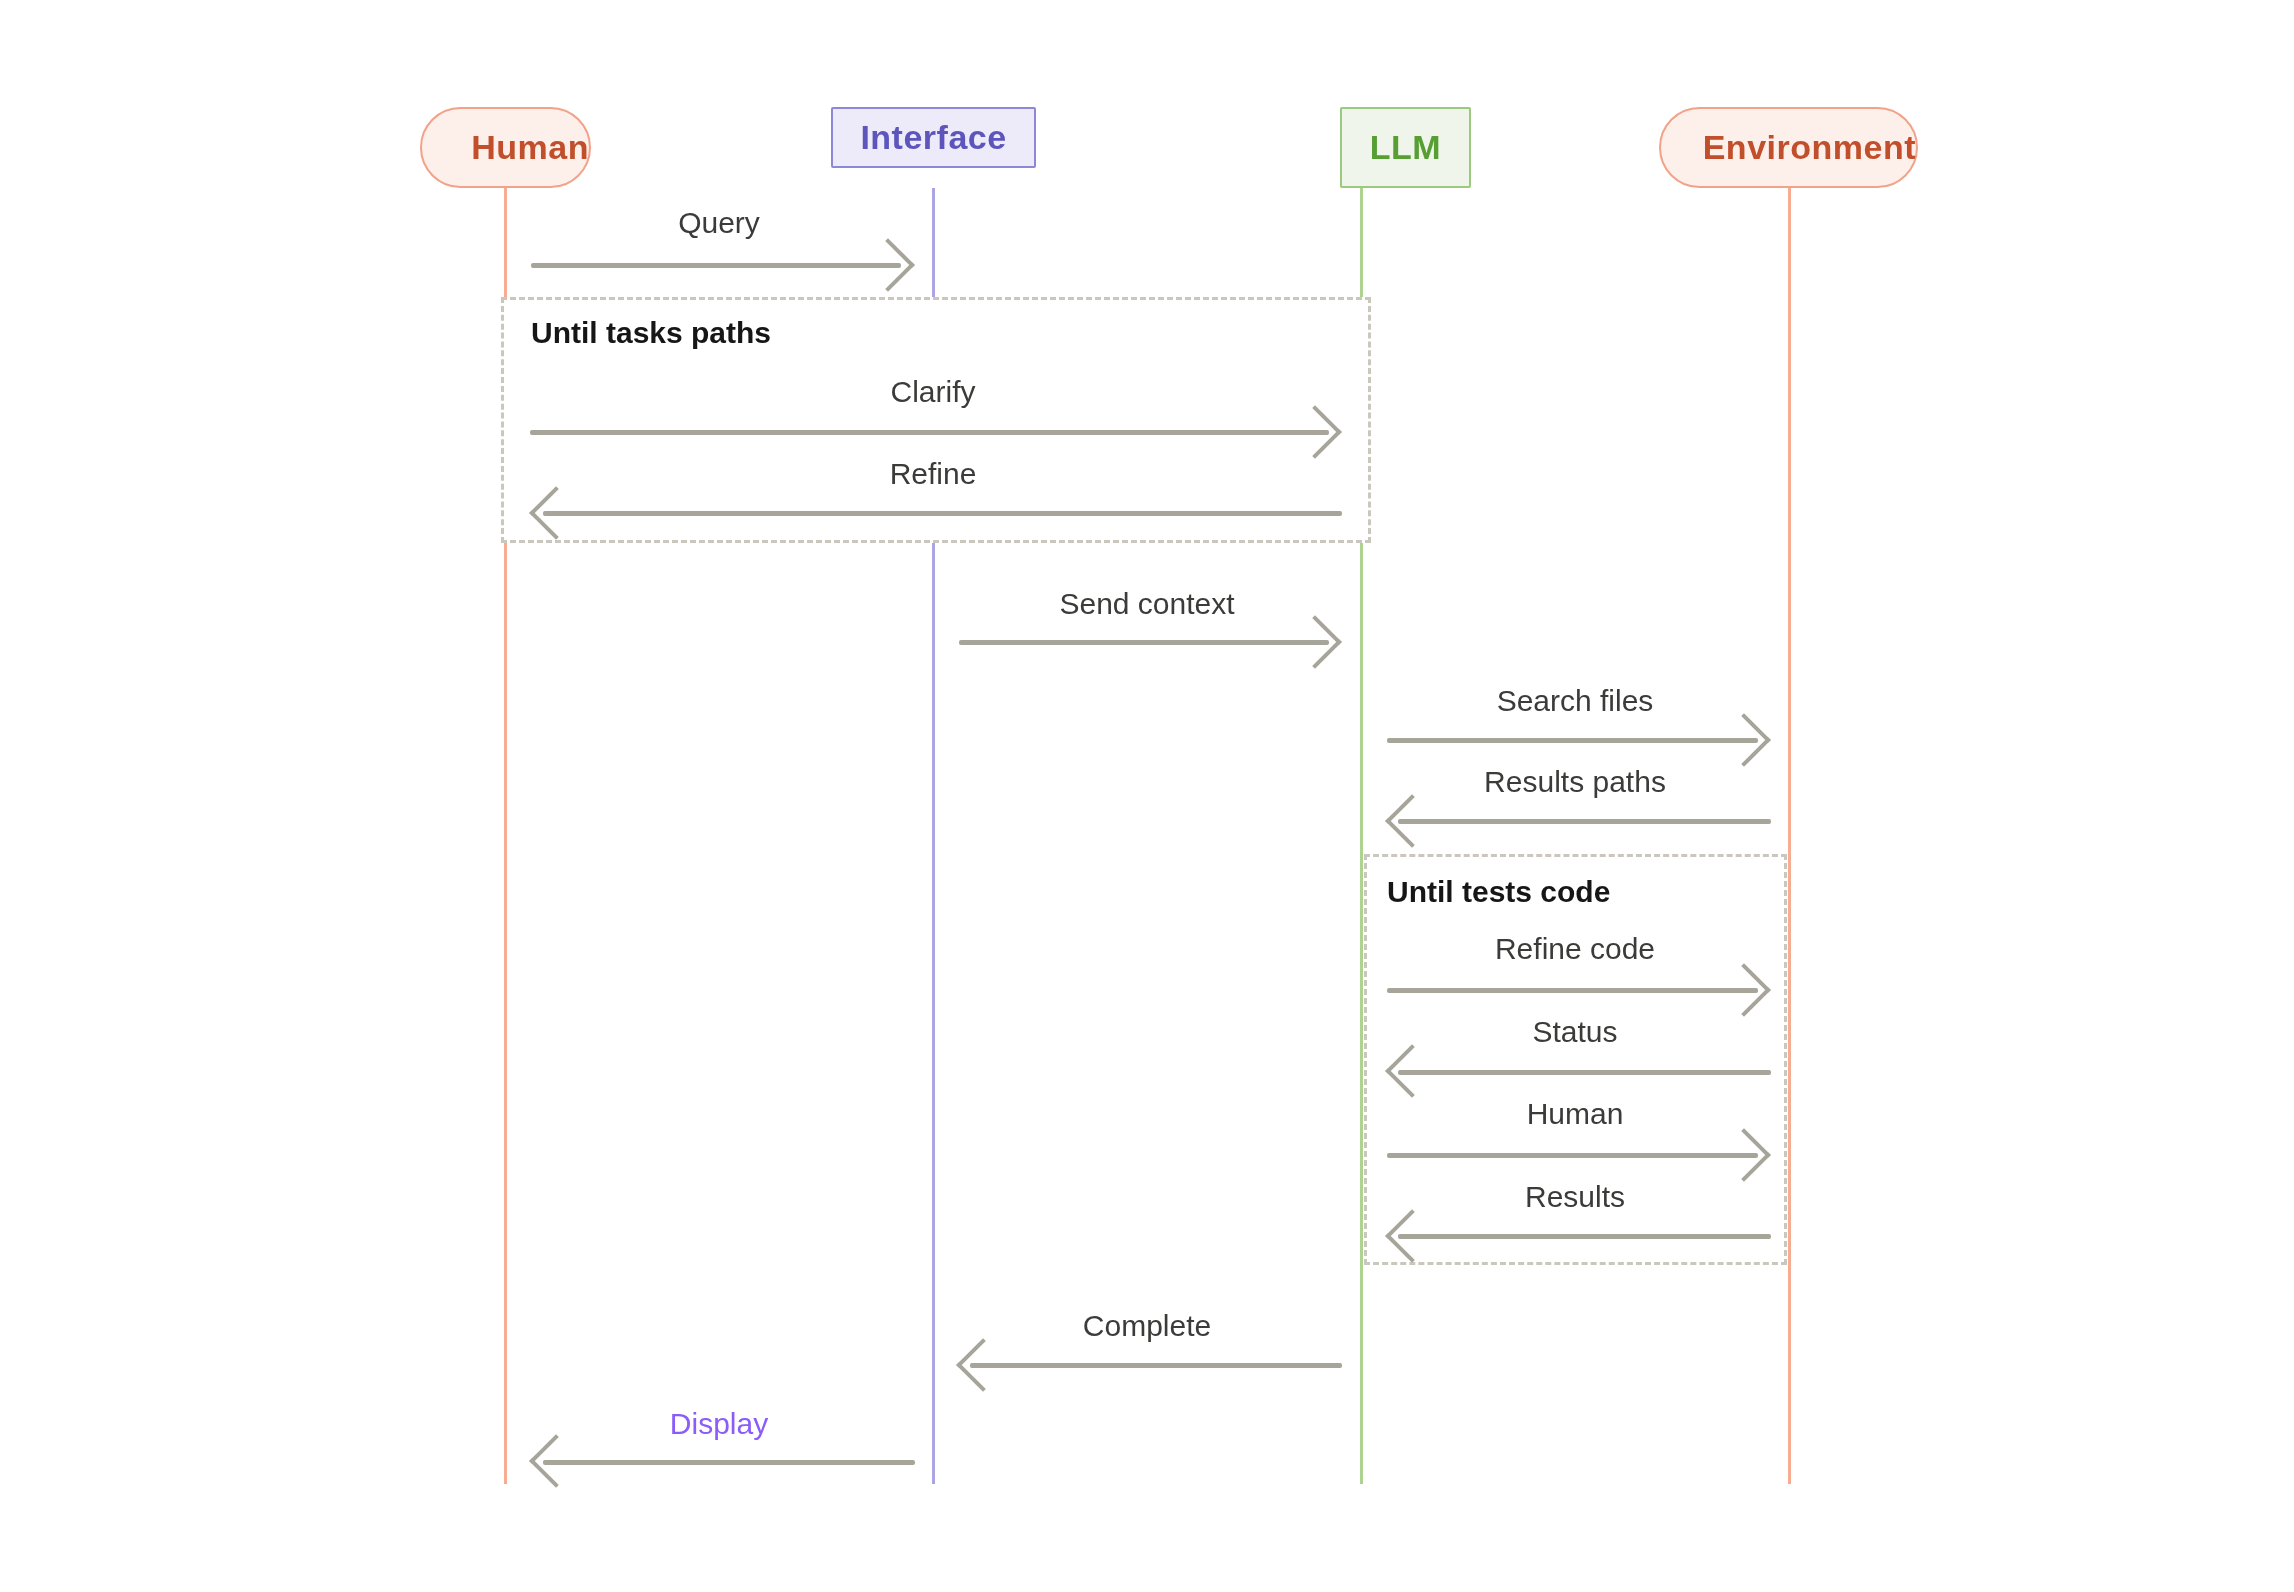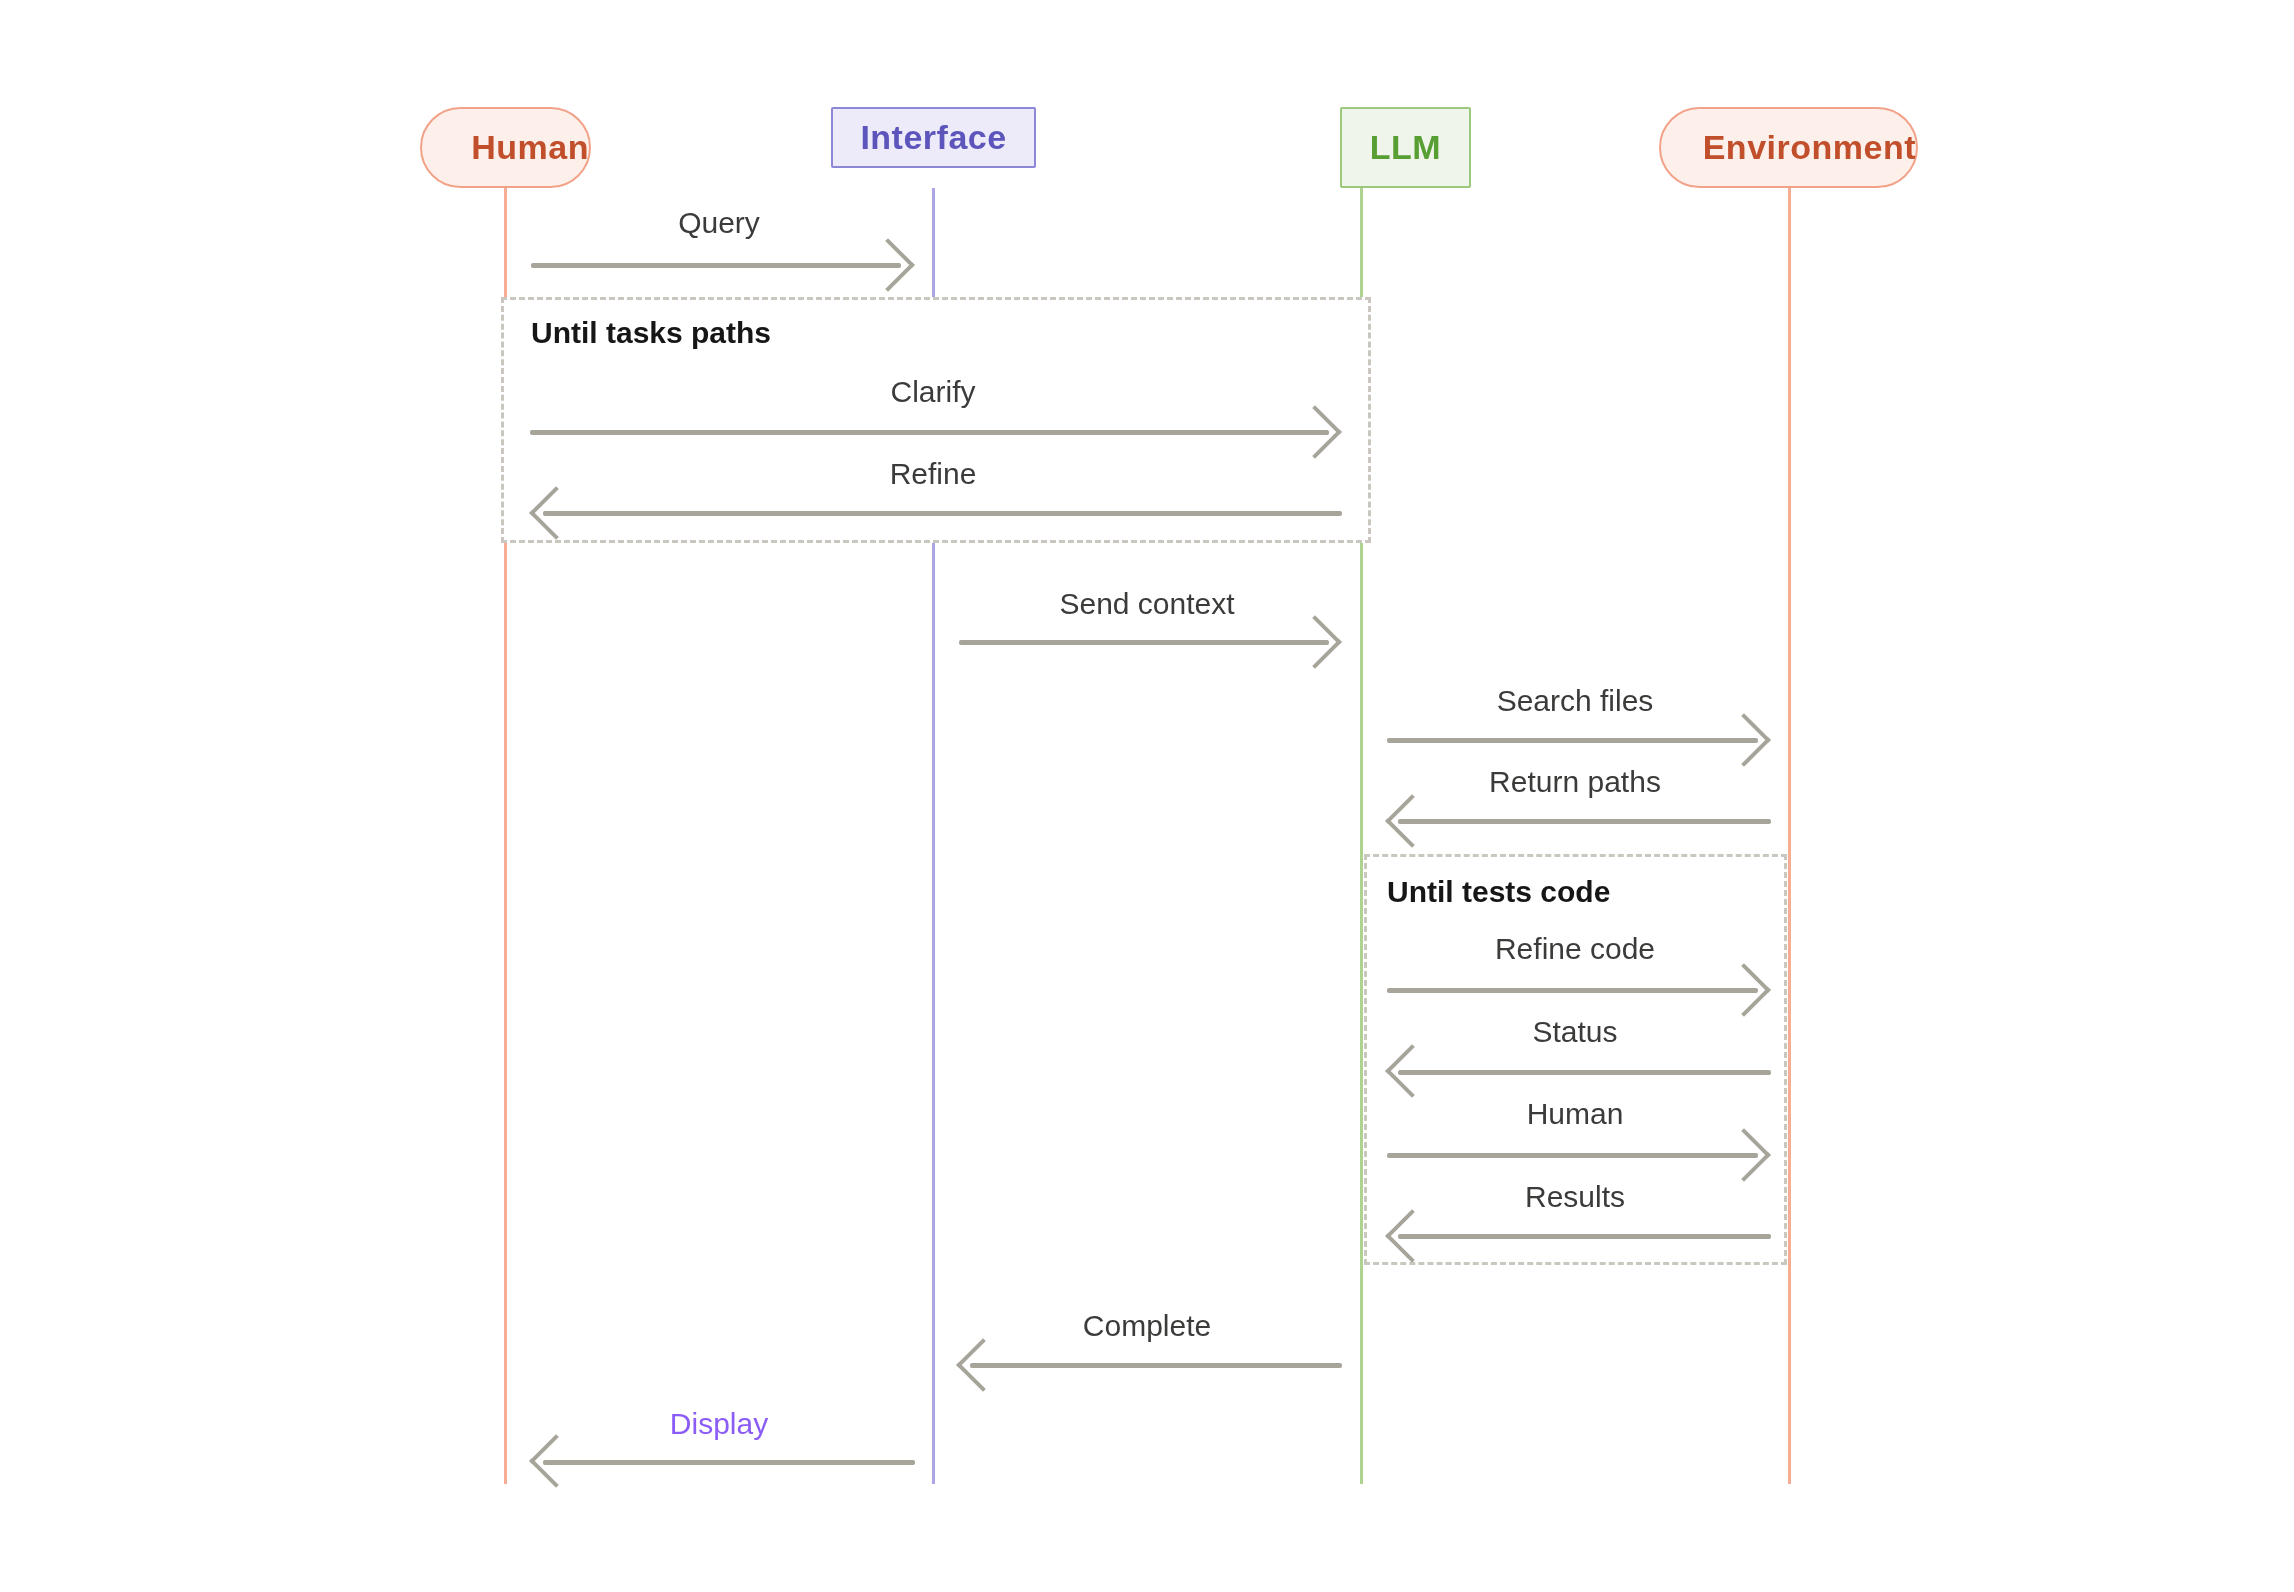--- a/index.html
+++ b/index.html
@@ -85,21 +85,21 @@
       <div class="head right" style="left: 1296px; top: 413px; width: 38px; height: 38px; border-color: rgb(167, 164, 154);"></div>
       <div class="msg-label" style="left: 933px; top: 474px; color: rgb(59, 59, 57); text-align: center;">Refine</div>
       <div class="shaft" style="left: 543px; top: 511px; width: 799px; height: 4.8px; background: rgb(167, 164, 154);"></div>
       <div class="head left" style="left: 537px; top: 494px; width: 38px; height: 38px; border-color: rgb(167, 164, 154);"></div>
       <div class="msg-label" style="left: 1147px; top: 604px; color: rgb(59, 59, 57);">Send context</div>
       <div class="shaft" style="left: 959px; top: 640px; width: 370px; height: 4.8px; background: rgb(167, 164, 154);"></div>
       <div class="head right" style="left: 1296px; top: 623px; width: 38px; height: 38px; border-color: rgb(167, 164, 154);"></div>
       <div class="msg-label" style="left: 1575px; top: 701px; color: rgb(59, 59, 57);">Search files</div>
       <div class="shaft" style="left: 1387px; top: 738px; width: 371px; height: 4.8px; background: rgb(167, 164, 154);"></div>
       <div class="head right" style="left: 1725px; top: 721px; width: 38px; height: 38px; border-color: rgb(167, 164, 154);"></div>
-      <div class="msg-label" style="left: 1575px; top: 782px; color: rgb(59, 59, 57);">Return paths</div>
+      <div class="msg-label" style="left: 1575px; top: 782px; color: rgb(59, 59, 57);">Results paths</div>
       <div class="shaft" style="left: 1398px; top: 819px; width: 373px; height: 4.8px; background: rgb(167, 164, 154);"></div>
       <div class="head left" style="left: 1393px; top: 802px; width: 38px; height: 38px; border-color: rgb(167, 164, 154);"></div>
       <div class="msg-label" style="left: 1575px; top: 949px; color: rgb(59, 59, 57);">Refine code</div>
       <div class="shaft" style="left: 1387px; top: 988px; width: 371px; height: 4.8px; background: rgb(167, 164, 154);"></div>
       <div class="head right" style="left: 1725px; top: 971px; width: 38px; height: 38px; border-color: rgb(167, 164, 154);"></div>
       <div class="msg-label" style="left: 1575px; top: 1032px; color: rgb(59, 59, 57);">Status</div>
       <div class="shaft" style="left: 1398px; top: 1070px; width: 373px; height: 4.8px; background: rgb(167, 164, 154);"></div>
       <div class="head left" style="left: 1393px; top: 1052px; width: 38px; height: 38px; border-color: rgb(167, 164, 154);"></div>
       <div class="msg-label" style="left: 1575px; top: 1114px; color: rgb(59, 59, 57);">Human</div>
       <div class="shaft" style="left: 1387px; top: 1153px; width: 371px; height: 4.8px; background: rgb(167, 164, 154);"></div>

